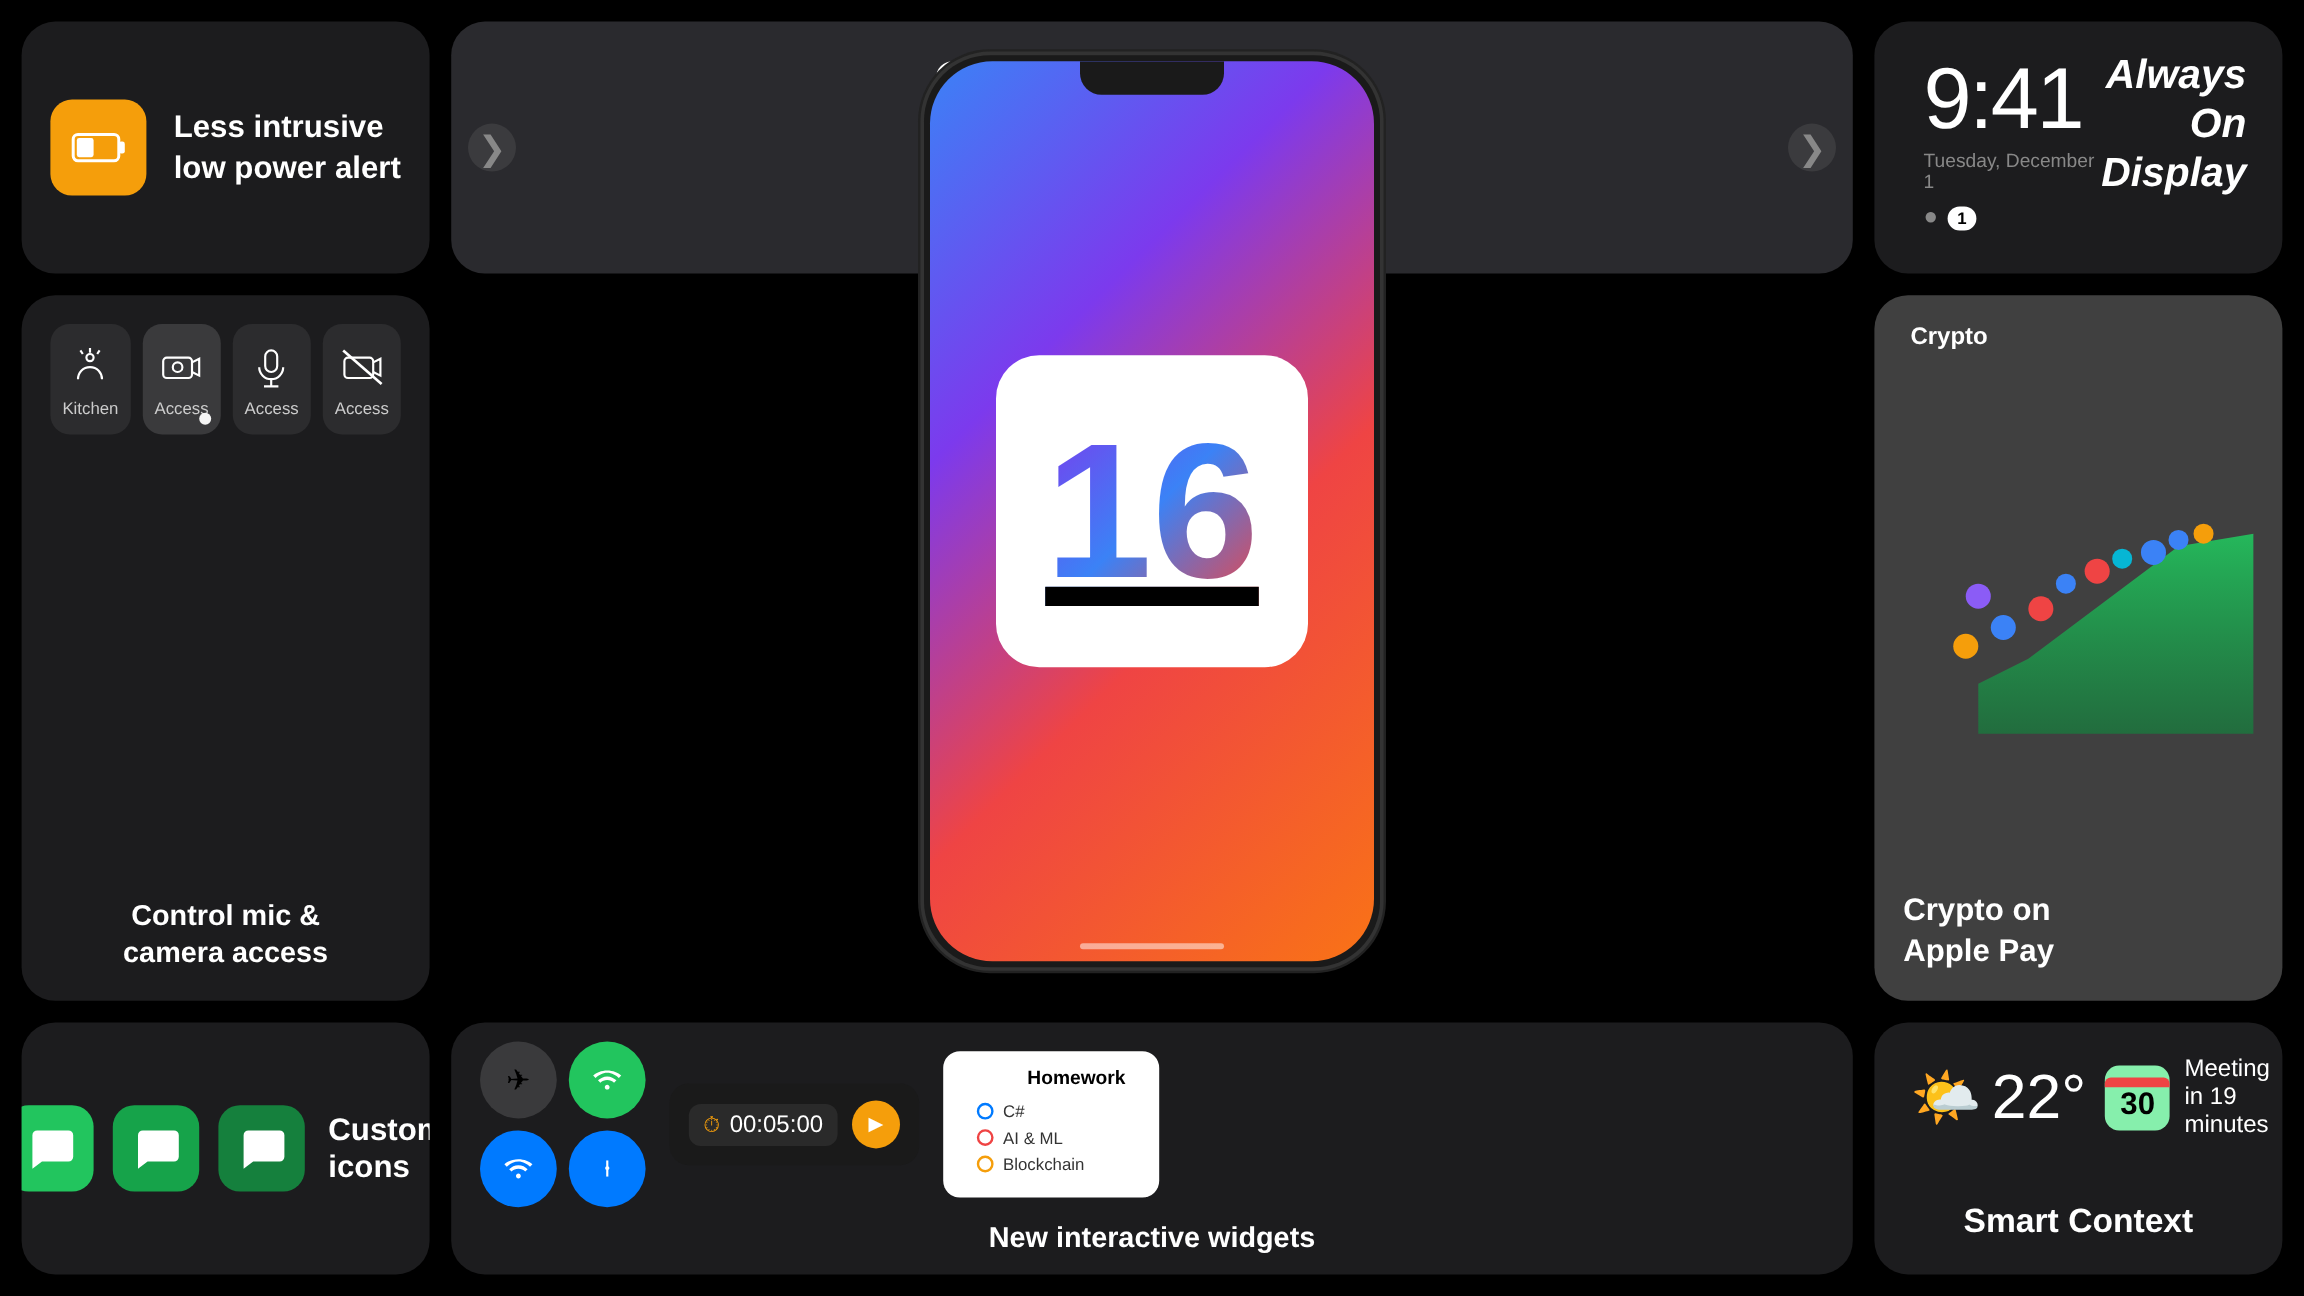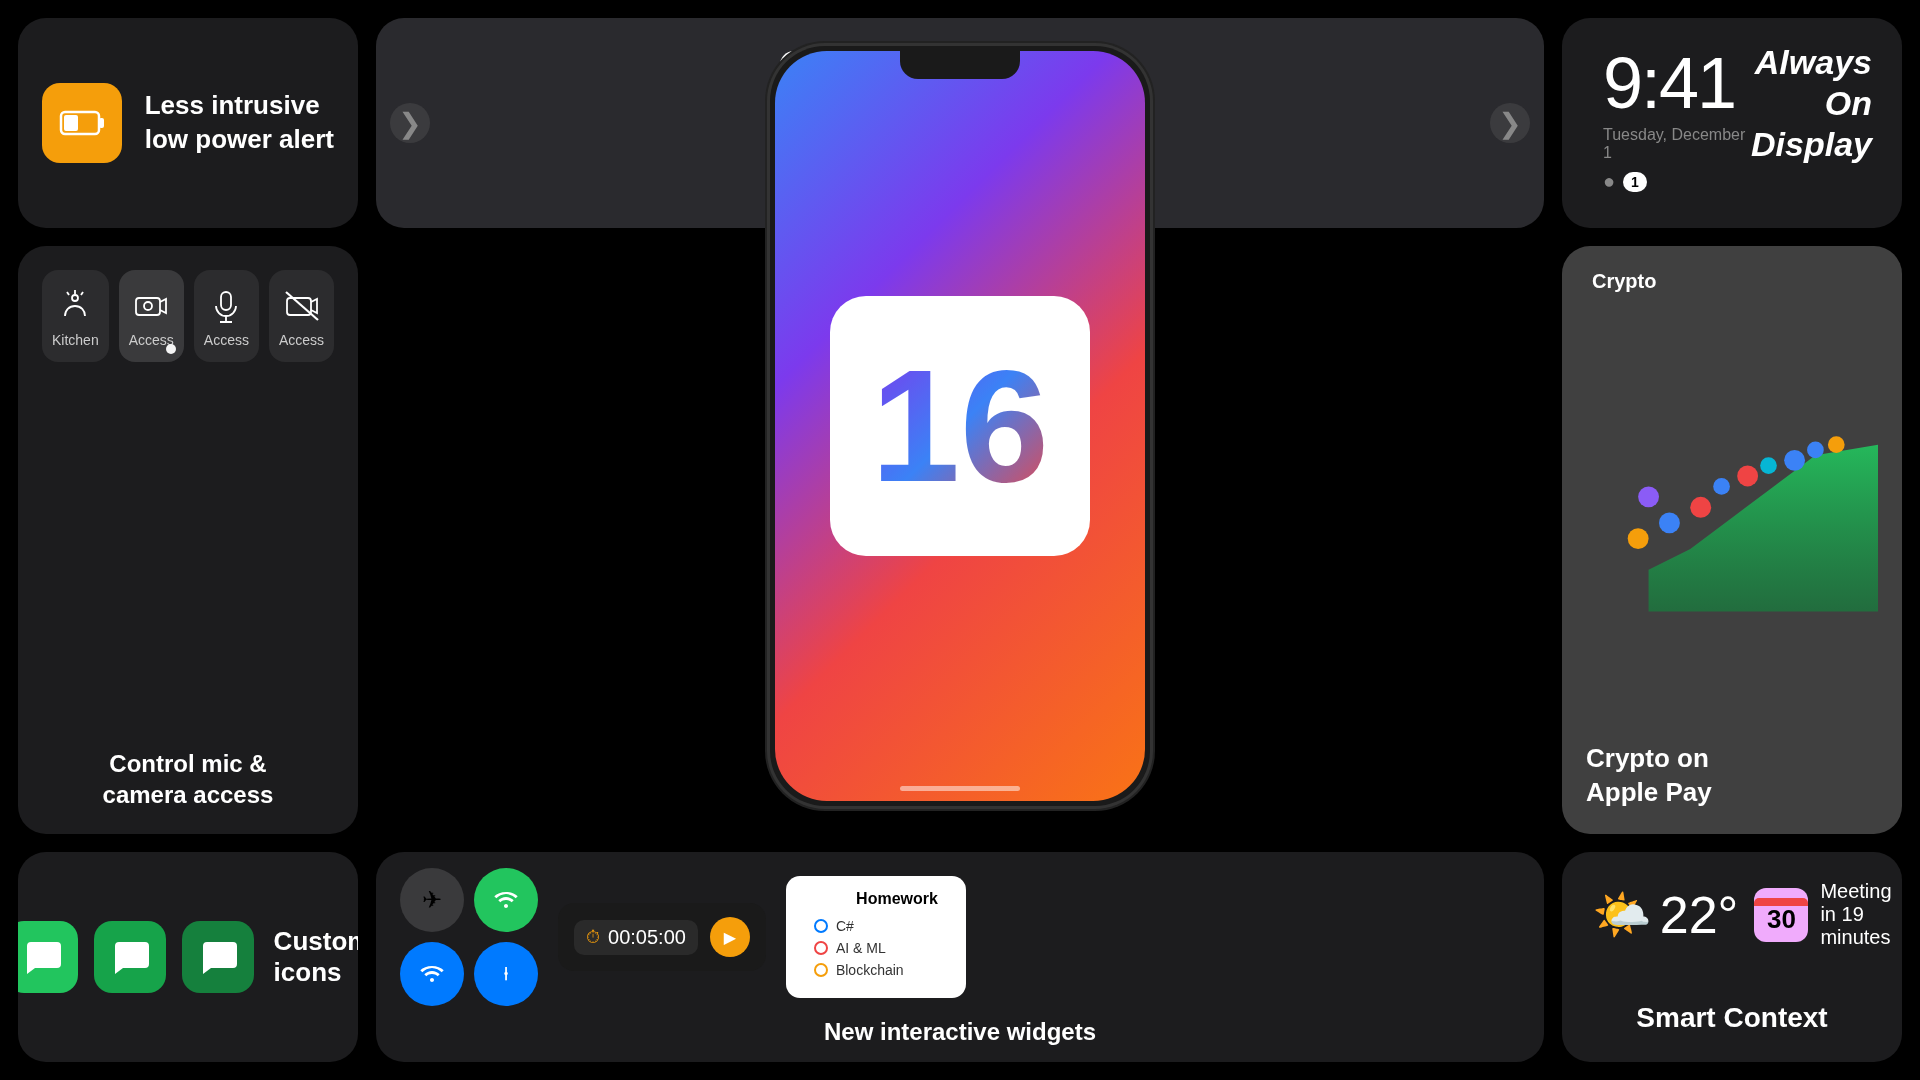--- a/index.html
+++ b/index.html
@@ -254,20 +254,21 @@
       z-index: 10;
     }
     .ios16-logo {
       background: #fff;
       border-radius: 36px;
       width: 260px;
       height: 260px;
       display: flex;
       align-items: center;
       justify-content: center;
+      text-decoration: underline;
     }
     .ios16-number {
       font-size: 160px;
       font-weight: 800;
       background: linear-gradient(135deg, #7c3aed, #3b82f6, #ef4444);
       -webkit-background-clip: text;
       -webkit-text-fill-color: transparent;
       background-clip: text;
       line-height: 1;
     }
@@ -438,21 +439,21 @@
 
     
     .card-smart {
       flex-direction: column;
       align-items: flex-start;
       padding: 28px 30px;
     }
     .cal-icon {
       width: 54px;
       height: 54px;
-      background: #f0abfc;
+      background: #86efac;
       border-radius: 12px;
       display: flex;
       flex-direction: column;
       align-items: center;
       justify-content: center;
       flex-shrink: 0;
     }
     .cal-day-num {
       font-size: 26px;
       font-weight: 700;

